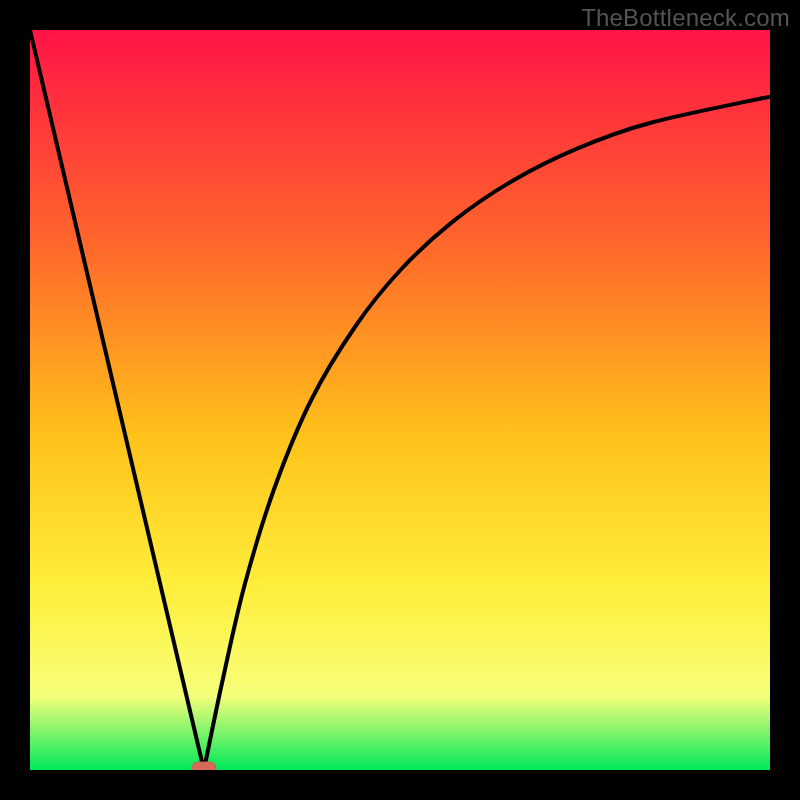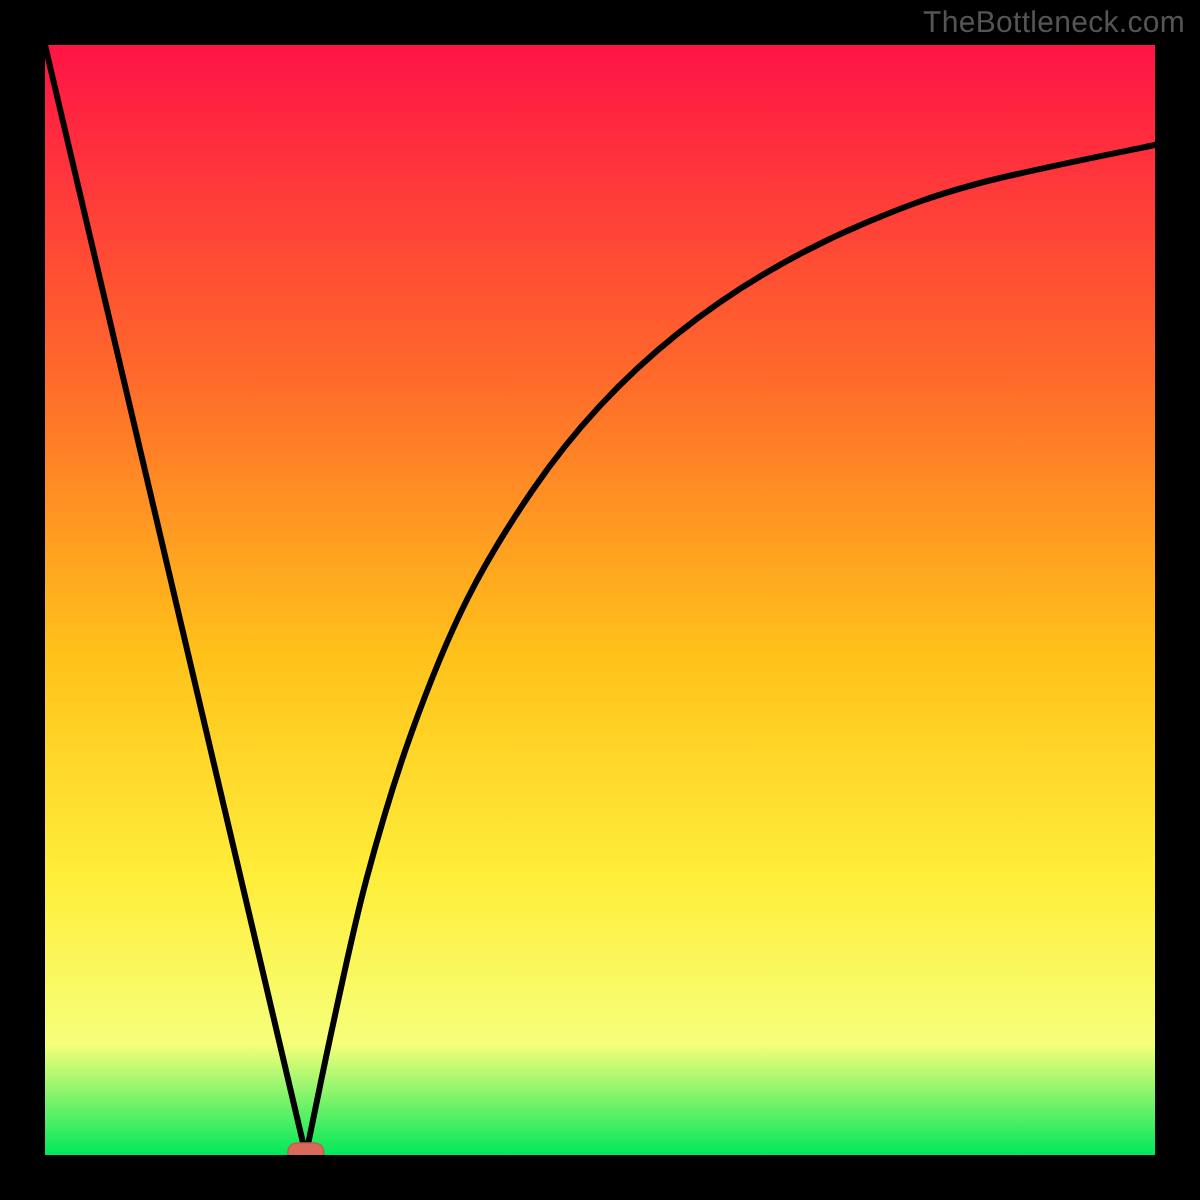--- a/index.html
+++ b/index.html
@@ -24,21 +24,21 @@
     left: 0;
     top: 0;
     width: 740px;
     height: 740px;
   }
   .watermark {
     position: absolute;
     top: 4px;
     right: 10px;
     color: #555;
-    font-size: 20px;
+    font-size: 24px;
     font-weight: 500;
     letter-spacing: 0.2px;
     user-select: none;
   }
   svg { display: block; }
 </style>
 </head>
 <body>
 
 <div class="frame">

